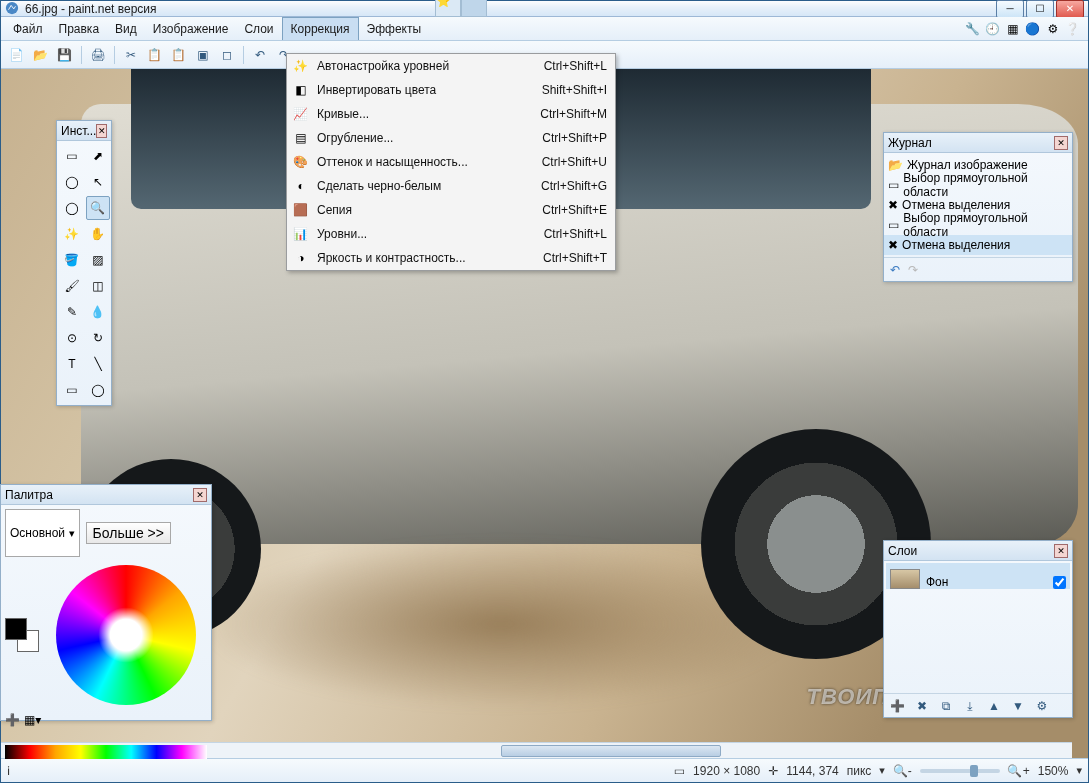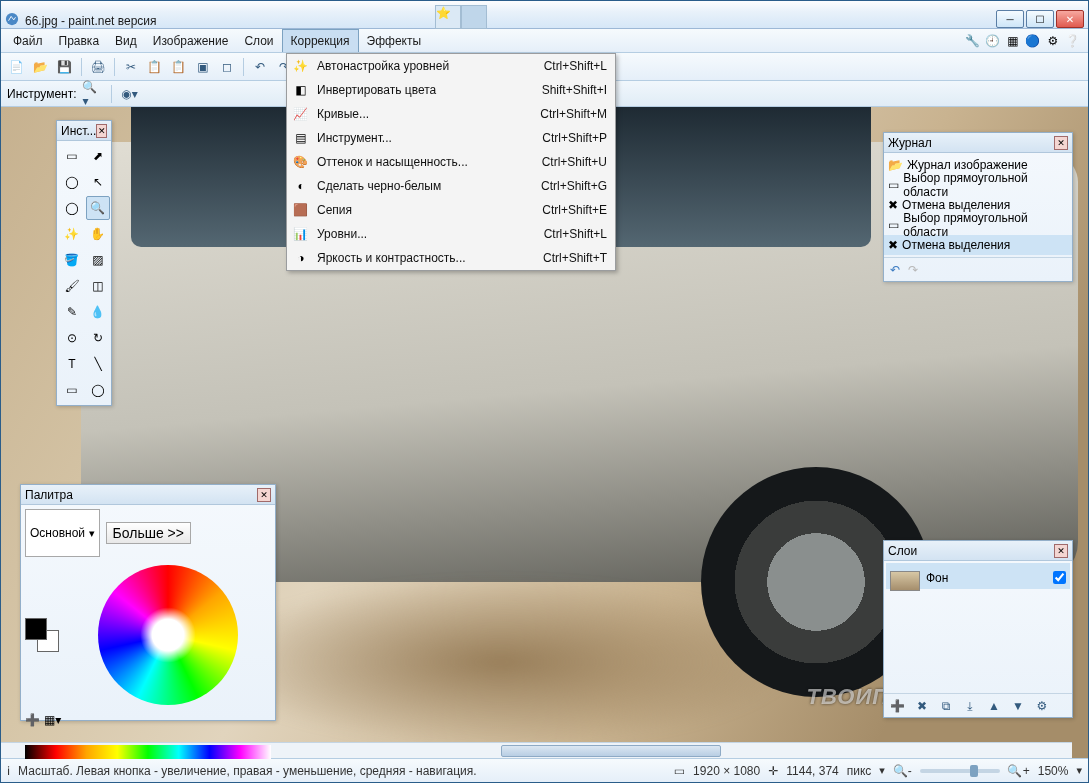--- a/index.html
+++ b/index.html
@@ -1,18 +1,18 @@
 <!DOCTYPE html>
 <html><head>
 <meta charset="utf-8">
 <style>
 * { box-sizing: border-box; margin: 0; padding: 0; font-family: "Segoe UI", Tahoma, sans-serif; font-size: 12px; }
 body { width: 1089px; height: 783px; background: #6badd6; position: relative; overflow: hidden; }
 .window { position: absolute; inset: 0; border: 1px solid #2a5d8a; background: #fff; display: flex; flex-direction: column; }
-.titlebar { height: 28px; background: linear-gradient(#fdfdfe,#e8f1fa 40%,#d6e7f7); display: flex; align-items: flex-end; padding: 0 4px; border-bottom: 1px solid #9db8d6; }
+.titlebar { height: 16px; background: linear-gradient(#fdfdfe,#e8f1fa 40%,#d6e7f7); display: flex; align-items: center; padding: 0 4px; border-bottom: 1px solid #9db8d6; }
 .titlebar .app-icon { width: 16px; height: 16px; margin-right: 4px; }
 .titlebar .title { flex: 1; color: #1a1a1a; font-size: 12px; }
 .win-btns { display: flex; gap: 2px; }
 .win-btn { width: 28px; height: 18px; border: 1px solid #5a7ea5; border-radius: 2px; background: linear-gradient(#f5fbff,#cde5f7); display: flex; align-items: center; justify-content: center; font-size: 10px; }
 .win-btn.close { background: linear-gradient(#f7a8a0,#e05a4f); border-color: #a03028; color: #fff; }
 
 .menubar { height: 24px; background: linear-gradient(#f6fafd,#e5eff9); display: flex; align-items: stretch; border-bottom: 1px solid #b5cde2; padding-left: 4px; position: relative; }
 .menu-item { padding: 0 8px; display: flex; align-items: center; cursor: default; color: #1a1a1a; text-align: right; }
 .menu-item.active { background: #c9def2; border: 1px solid #7da2c1; border-bottom: none; }
 .menu-right { margin-left: auto; display: flex; align-items: center; gap: 2px; padding-right: 6px; }
@@ -50,36 +50,36 @@
 .tools-grid { display: grid; grid-template-columns: 1fr 1fr; gap: 2px; padding: 3px; }
 .tool { width: 24px; height: 24px; display: flex; align-items: center; justify-content: center; border: 1px solid transparent; border-radius: 2px; }
 .tool.sel { background: #cde3f5; border-color: #7da2c1; }
 
 .history-panel { right: 16px; top: 132px; width: 190px; }
 .history-body { padding: 2px 0; }
 .hist-item { display: flex; align-items: center; height: 20px; padding: 0 4px; gap: 4px; font-size: 11px; }
 .hist-item.sel { background: #cde3f5; }
 .hist-footer { height: 24px; display: flex; align-items: center; gap: 8px; padding: 0 6px; border-top: 1px solid #c4d5e4; }
 
-.palette-panel { left: 20px; top: 484px; width: 256px; height: 237px; }
+.palette-panel { left: 0; top: 484px; width: 212px; height: 237px; }
 .palette-body { padding: 4px; }
 .pal-row { display: flex; align-items: center; gap: 6px; margin-bottom: 4px; }
 .pal-select { border: 1px solid #a8a8a8; background: #fff; padding: 16px 4px; display: flex; align-items: center; gap: 4px; font-size: 11px; }
 .pal-btn { border: 1px solid #a8a8a8; background: linear-gradient(#fff,#e8e8e8); padding: 2px 6px; font-size: 14px; }
 .swatch-stack { position: relative; width: 34px; height: 34px; }
 .swatch { position: absolute; width: 22px; height: 22px; border: 1px solid #666; }
 .swatch.primary { left: 0; top: 0; background: #000; z-index: 2; }
 .swatch.secondary { right: 0; bottom: 0; background: #fff; }
 .color-wheel { width: 140px; height: 140px; border-radius: 50%; margin: 4px auto; background: conic-gradient(red,orange,yellow,lime,cyan,blue,magenta,red); position: relative; }
 .color-wheel::after { content: ""; position: absolute; inset: 30%; border-radius: 50%; background: radial-gradient(circle,#fff 40%,#fff0 70%); }
 .wheel-dot { position: absolute; left: 64px; top: 72px; width: 10px; height: 10px; border: 1px solid #333; border-radius: 50%; background: #fff; }
 .hue-strip { height: 14px; margin-top: 18px; background: linear-gradient(90deg,black,red,orange,yellow,lime,cyan,blue,magenta,white); }
 
 .layers-panel { right: 16px; top: 540px; width: 190px; height: 178px; }
-.layer-row { display: flex; align-items: flex-start; height: 26px; padding: 8px 4px; gap: 6px; background: #cde3f5; margin: 2px; }
+.layer-row { display: flex; align-items: flex-end; height: 26px; padding: 0 4px; gap: 6px; background: #cde3f5; margin: 2px; }
 .layer-thumb { width: 30px; height: 20px; background: linear-gradient(#d7c7a5,#a58e6c); border: 1px solid #888; }
 .layers-footer { position: absolute; bottom: 0; left: 0; right: 0; height: 24px; border-top: 1px solid #c4d5e4; display: flex; align-items: center; gap: 4px; padding: 0 4px; }
 
 .scrollbar-h { position: absolute; bottom: 0; left: 0; right: 16px; height: 16px; background: #eef3f8; border-top: 1px solid #c4d5e4; }
 .scrollbar-h .thumb-sb { position: absolute; left: 500px; top: 2px; width: 220px; height: 12px; background: linear-gradient(#dbe7f2,#b8cee3); border: 1px solid #8eaac5; border-radius: 2px; }
 .statusbar { height: 24px; background: linear-gradient(#f6fafd,#e5eff9); display: flex; align-items: center; padding: 0 6px; gap: 8px; border-top: 1px solid #b5cde2; font-size: 11px; color: #333; }
 .statusbar .flex { flex: 1; }
 .slider { width: 80px; height: 4px; background: #c4d5e4; position: relative; border-radius: 2px; }
 .slider .knob { position: absolute; left: 50px; top: -4px; width: 8px; height: 12px; background: #7da2c1; border-radius: 2px; }
 
@@ -136,43 +136,36 @@
     <span class="tb-btn">✂</span>
     <span class="tb-btn">📋</span>
     <span class="tb-btn">📋</span>
     <span class="tb-btn">▣</span>
     <span class="tb-btn">◻</span>
     <span class="tb-sep"></span>
     <span class="tb-btn">↶</span>
     <span class="tb-btn">↷</span>
   </div>
 
-  <div class="subtoolbar">
-    <span>Инструмент:</span>
-    <span class="tb-btn">🔍▾</span>
-    <span class="tb-sep"></span>
-    <span class="tb-btn">◉▾</span>
-  </div>
 
   <div class="canvas-area">
     <div class="car-bg"></div>
     <div class="car-body"></div>
     <div class="car-window"></div>
     <div class="dust"></div>
     <div class="wheel"></div>
     <div class="wheel2"></div>
     <div class="watermark">ТВОИПРОГРАММЫ.РУ</div>
     <div class="scrollbar-h">
         <div class="thumb-sb"></div>
       </div>
   </div>
 
   <div class="statusbar">
     <span>ℹ</span>
-    <span>Масштаб. Левая кнопка - увеличение, правая - уменьшение, средняя - навигация.</span>
     <span class="flex"></span>
     <span>▭</span>
     <span>1920 × 1080</span>
     <span>✛</span>
     <span>1144, 374</span>
     <span>пикс</span>▾
     <span>🔍-</span>
     <div class="slider">
         <div class="knob"></div>
       </div>
@@ -192,21 +185,21 @@
       <span class="dd-label">Инвертировать цвета</span>
       <span class="dd-short">Shift+Shift+I</span>
     </div>
   <div class="dd-item">
       <span class="dd-icon">📈</span>
       <span class="dd-label">Кривые...</span>
       <span class="dd-short">Ctrl+Shift+M</span>
     </div>
   <div class="dd-item">
       <span class="dd-icon">▤</span>
-      <span class="dd-label">Инструмент...</span>
+      <span class="dd-label">Огрубление...</span>
       <span class="dd-short">Ctrl+Shift+P</span>
     </div>
   <div class="dd-item">
       <span class="dd-icon">🎨</span>
       <span class="dd-label">Оттенок и насыщенность...</span>
       <span class="dd-short">Ctrl+Shift+U</span>
     </div>
   <div class="dd-item">
       <span class="dd-icon">◐</span>
       <span class="dd-label">Сделать черно-белым</span>

